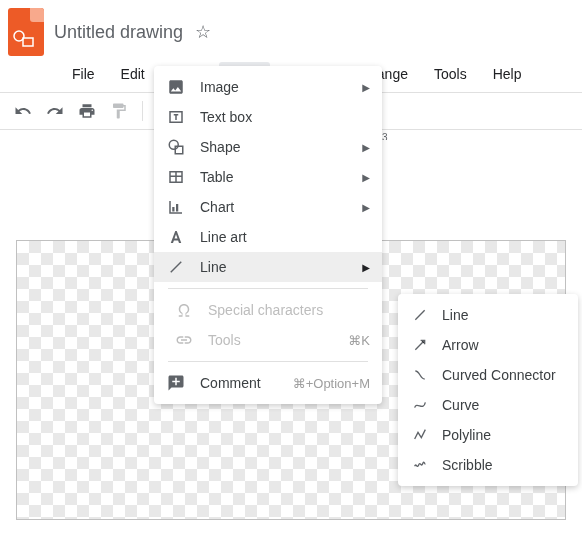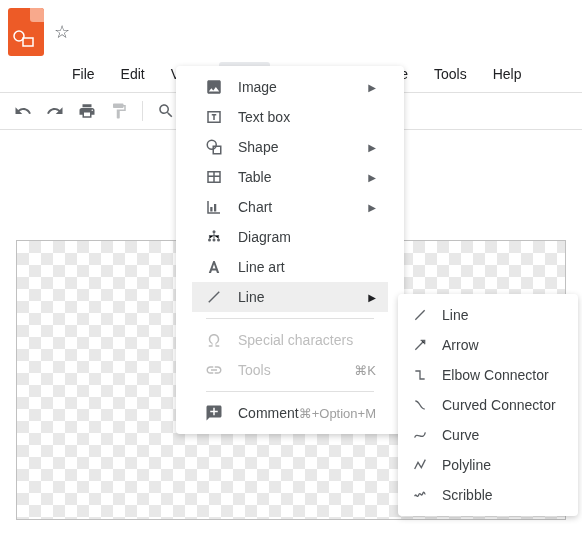--- a/index.html
+++ b/index.html
@@ -22,24 +22,24 @@
 .toolbar { display: flex; align-items: center; gap: 14px; padding: 8px 14px; }
 .toolbar-icon { color: #5f6368; display: flex; align-items: center; }
 .toolbar-sep { width: 1px; height: 20px; background: #e0e0e0; }
 
 .ruler { height: 16px; border-top: 1px solid #e0e0e0; border-bottom: 1px solid #e0e0e0; background: #fff; position: relative; font-size: 10px; color: #5f6368; }
 .ruler-mark { position: absolute; top: 2px; }
 
 .canvas-area { position: absolute; top: 140px; left: 0; right: 0; bottom: 0; background: #fff; }
 .canvas-wrap { margin: 100px 16px 0 16px; border: 1px solid #c0c0c0; height: 280px; background-image: linear-gradient(45deg, #e8e8e8 25%, transparent 25%), linear-gradient(-45deg, #e8e8e8 25%, transparent 25%), linear-gradient(45deg, transparent 75%, #e8e8e8 75%), linear-gradient(-45deg, transparent 75%, #e8e8e8 75%); background-size: 24px 24px; background-position: 0 0, 0 12px, 12px -12px, -12px 0px; }
 
-.dropdown { position: absolute; top: 66px; left: 176px; width: 228px; background: #fff; border-radius: 4px; box-shadow: 0 2px 6px rgba(0,0,0,0.2); padding: 6px 16px; z-index: 10; }
+.dropdown { position: absolute; top: 66px; left: 154px; width: 228px; background: #fff; border-radius: 4px; box-shadow: 0 2px 6px rgba(0,0,0,0.2); padding: 6px 0; z-index: 10; }
 .dd-item { display: flex; align-items: center; height: 30px; padding: 0 12px; font-size: 14px; color: #3c4043; cursor: pointer; position: relative; }
 .dd-item.hover { background: #eeeeee; }
-.dd-item.disabled { color: #bdbdbd; cursor: default; }
+.dd-item.disabled { color: #bdbdbd; cursor: default; margin-left: 8px; }
 .dd-icon { width: 20px; margin-right: 14px; display: flex; justify-content: center; color: #5f6368; }
 .dd-item.disabled .dd-icon { color: #bdbdbd; }
 .dd-arrow { position: absolute; right: 12px; color: #5f6368; font-size: 10px; }
 .dd-item.hover .dd-arrow { color: #202124; }
 .dd-shortcut { position: absolute; right: 12px; color: #9e9e9e; font-size: 13px; }
 .dd-sep { border-top: 1px solid #e0e0e0; margin: 6px 14px; }
 
 .submenu { position: absolute; top: 294px; left: 398px; width: 180px; background: #fff; border-radius: 4px; box-shadow: 0 2px 6px rgba(0,0,0,0.2); padding: 6px 0; z-index: 11; }
 .sub-item { display: flex; align-items: center; height: 30px; padding: 0 12px; font-size: 14px; color: #3c4043; cursor: pointer; }
 .sub-icon { width: 20px; margin-right: 12px; display: flex; justify-content: center; color: #5f6368; }
@@ -52,20 +52,21 @@
     <div class="logo">
       <div class="logo-shapes">
         <svg width="22" height="18" viewBox="0 0 22 18">
             <circle cx="6" cy="6" r="5" fill="none" stroke="#fff" stroke-width="1.5"></circle>
             <rect x="10" y="8" width="10" height="8" fill="none" stroke="#fff" stroke-width="1.5"></rect>
           </svg>
       </div>
     </div>
     <div>
       <div style="display:flex;align-items:center;gap:12px;">
+        <span class="title">Untitled drawing</span>
         <span class="star">☆</span>
       </div>
     </div>
   </div>
   <div class="menubar" id="menubar">
       <div class="menu-item">File</div>
       <div class="menu-item">Edit</div>
       <div class="menu-item">View</div>
       <div class="menu-item active">Insert</div>
       <div class="menu-item">Format</div>
@@ -159,32 +160,20 @@
           <rect x="7" y="12" width="3" height="6" fill="#5f6368"></rect>
           <rect x="12" y="8" width="3" height="10" fill="#5f6368"></rect>
         </svg>
       </span>
       <span>Chart</span>
       <span class="dd-arrow">▶</span>
     </div>
     <div class="dd-item">
       <span class="dd-icon">
         <svg width="18" height="18" viewBox="0 0 24 24">
-          <circle cx="12" cy="5" r="2" fill="#5f6368"></circle>
-          <circle cx="6" cy="16" r="2" fill="#5f6368"></circle>
-          <circle cx="12" cy="16" r="2" fill="#5f6368"></circle>
-          <circle cx="18" cy="16" r="2" fill="#5f6368"></circle>
-          <path stroke="#5f6368" stroke-width="1.5" d="M12 7v3M12 10h-6v4M12 10v4M12 10h6v4"></path>
-        </svg>
-      </span>
-      <span>Diagram</span>
-    </div>
-    <div class="dd-item">
-      <span class="dd-icon">
-        <svg width="18" height="18" viewBox="0 0 24 24">
           <path fill="#5f6368" d="M11 4l-6 16h3l1.2-3.5h5.6L16 20h3L13 4h-2zm-1 10l2-5.8 2 5.8h-4z"></path>
         </svg>
       </span>
       <span>Line art</span>
     </div>
     <div class="dd-item hover">
       <span class="dd-icon">
         <svg width="18" height="18" viewBox="0 0 24 24">
           <path stroke="#5f6368" stroke-width="2" d="M5 19L19 5"></path>
         </svg>
@@ -234,28 +223,20 @@
       <span class="sub-icon">
         <svg width="16" height="16" viewBox="0 0 24 24">
           <path stroke="#5f6368" stroke-width="2" d="M5 19L19 5M13 5h6v6"></path>
         </svg>
       </span>
       <span>Arrow</span>
     </div>
     <div class="sub-item">
       <span class="sub-icon">
         <svg width="16" height="16" viewBox="0 0 24 24">
-          <path fill="none" stroke="#5f6368" stroke-width="2" d="M5 6h7v12h7"></path>
-        </svg>
-      </span>
-      <span>Elbow Connector</span>
-    </div>
-    <div class="sub-item">
-      <span class="sub-icon">
-        <svg width="16" height="16" viewBox="0 0 24 24">
           <path fill="none" stroke="#5f6368" stroke-width="2" d="M5 6c7 0 7 12 14 12"></path>
         </svg>
       </span>
       <span>Curved Connector</span>
     </div>
     <div class="sub-item">
       <span class="sub-icon">
         <svg width="16" height="16" viewBox="0 0 24 24">
           <path fill="none" stroke="#5f6368" stroke-width="2" d="M4 16c3-10 13 6 16-8"></path>
         </svg>

